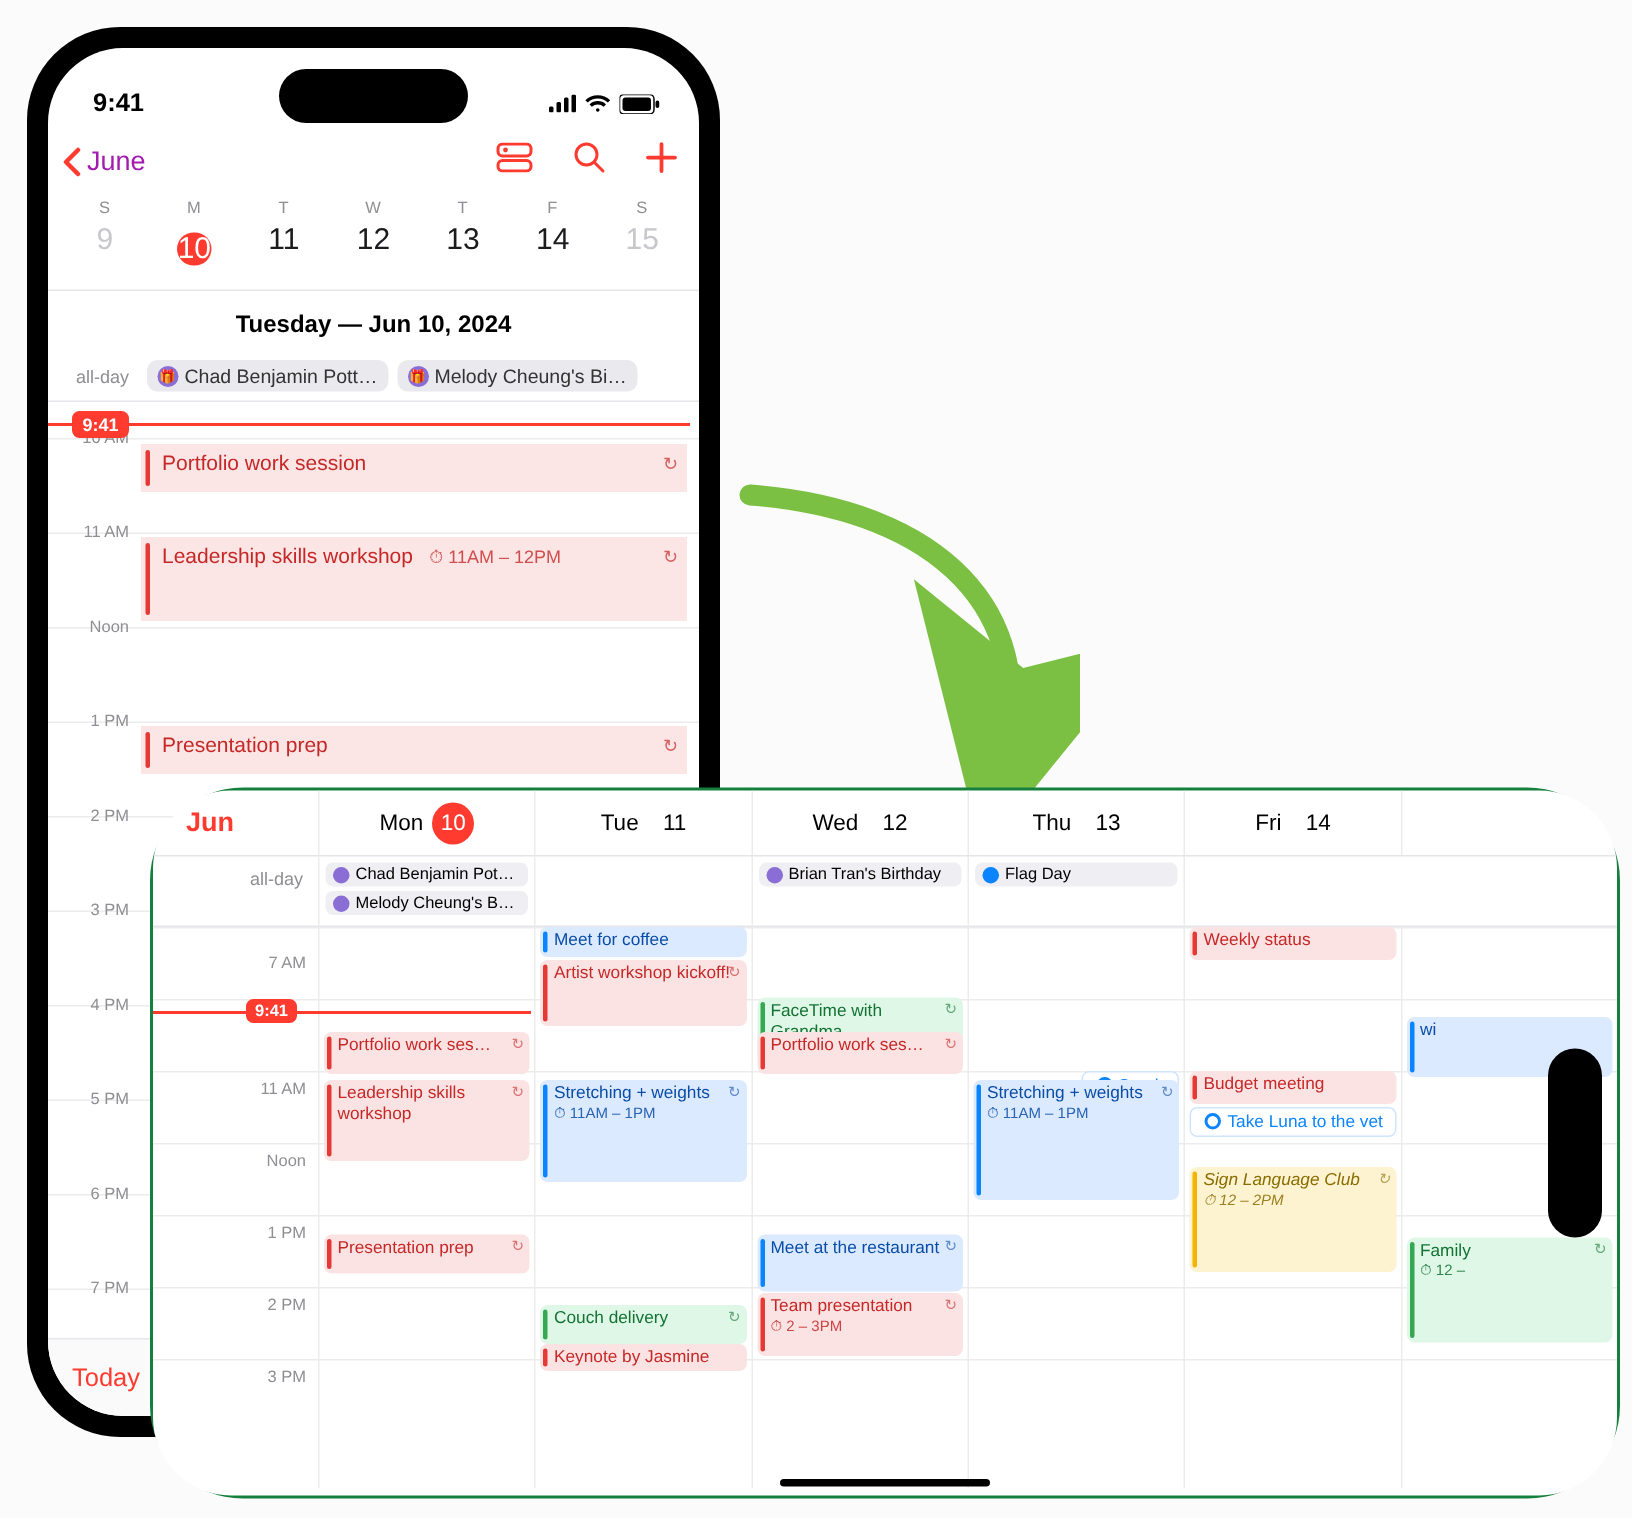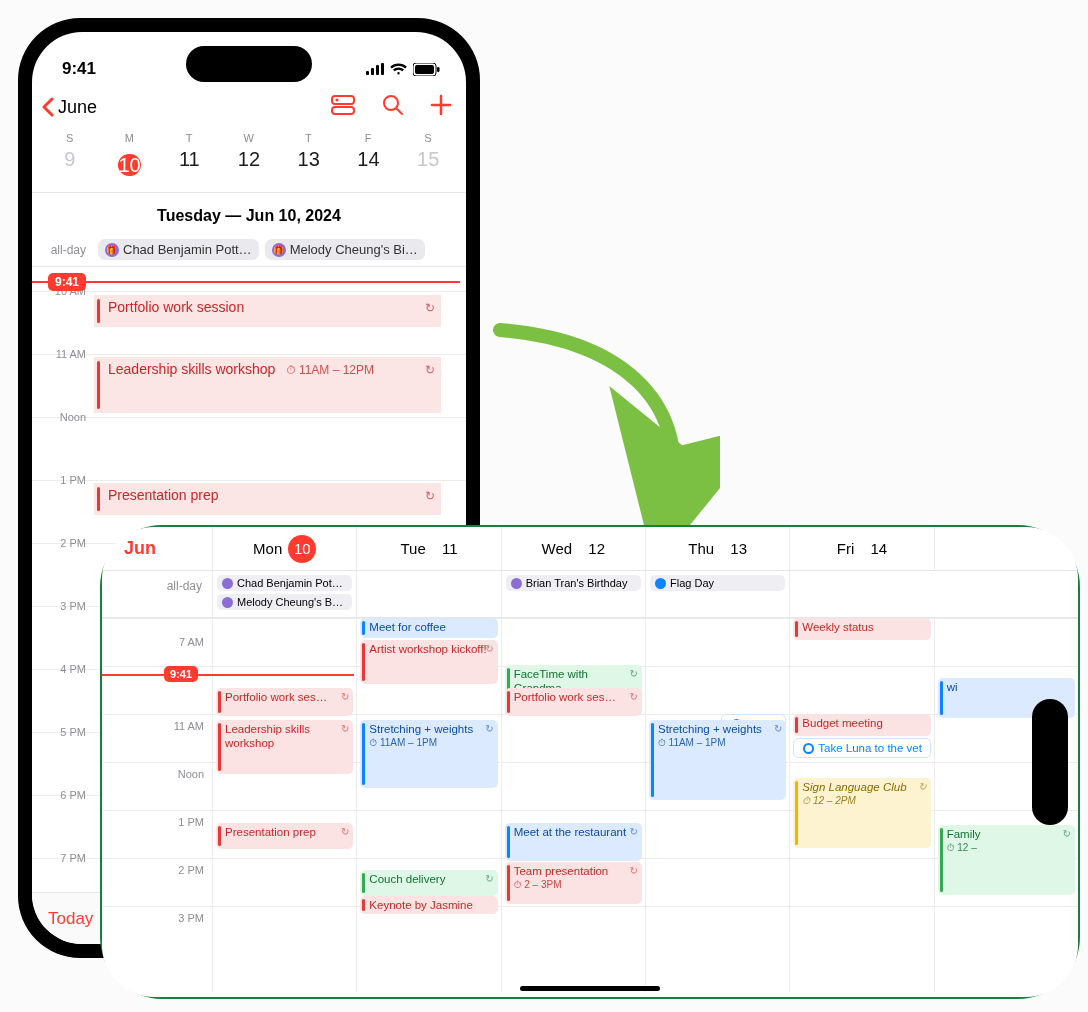--- a/index.html
+++ b/index.html
@@ -59,21 +59,21 @@
   }
   .status-icons { display:flex; align-items:center; gap:6px; }
   .status-icons svg { display:block; }
 
   
   .nav-row {
     display: flex;
     align-items: center;
     justify-content: space-between;
     padding: 6px 14px 4px 8px;
-    color: #000000;
+    color: #a21caf;
   }
   .back-group { display:flex; align-items:center; font-size:18px; }
   .nav-icons { display:flex; gap:26px; align-items:center; }
   .nav-icons .btn { color:#ff3b30; }
 
   
   .weekday-row {
     display:grid;
     grid-template-columns: repeat(7,1fr);
     text-align:center;
@@ -124,21 +124,21 @@
     position:absolute; left:4px; top:-7px; font-size:11px; color:#8e8e93; width:50px; text-align:right;
   }
   .now-line {
     position:absolute; left:0; right:6px; height:0; border-top:2px solid #ff3b30; z-index:5;
   }
   .now-line .bub{
     position:absolute;left:16px;top:-10px;background:#ff3b30;color:#fff;font-size:12px;
     padding:2px 7px;border-radius:5px;font-weight:600;
   }
   .event {
-    position:absolute; left:62px; right:25px; border-radius:0; padding:4px 7px;
+    position:absolute; left:62px; right:8px; border-radius:0; padding:4px 7px;
     font-size:14px; overflow:hidden; cursor:pointer;
   }
   .event .bar{position:absolute;left:3px;top:4px;bottom:4px;width:3px;border-radius:2px;}
   .event .ttl{margin-left:7px;font-weight:500;}
   .event .sub{margin-left:7px;font-size:12px;opacity:.8;}
   .event .rpt{position:absolute;right:6px;top:6px;color:inherit;opacity:.7;font-size:12px;}
   .ev-red{background:#fbe5e5;color:#c62828;} .ev-red .bar{background:#e53935;}
 
   .today-strip{
     position:absolute;left:0;right:0;bottom:0;height:52px;border-top:1px solid #e5e5ea;

